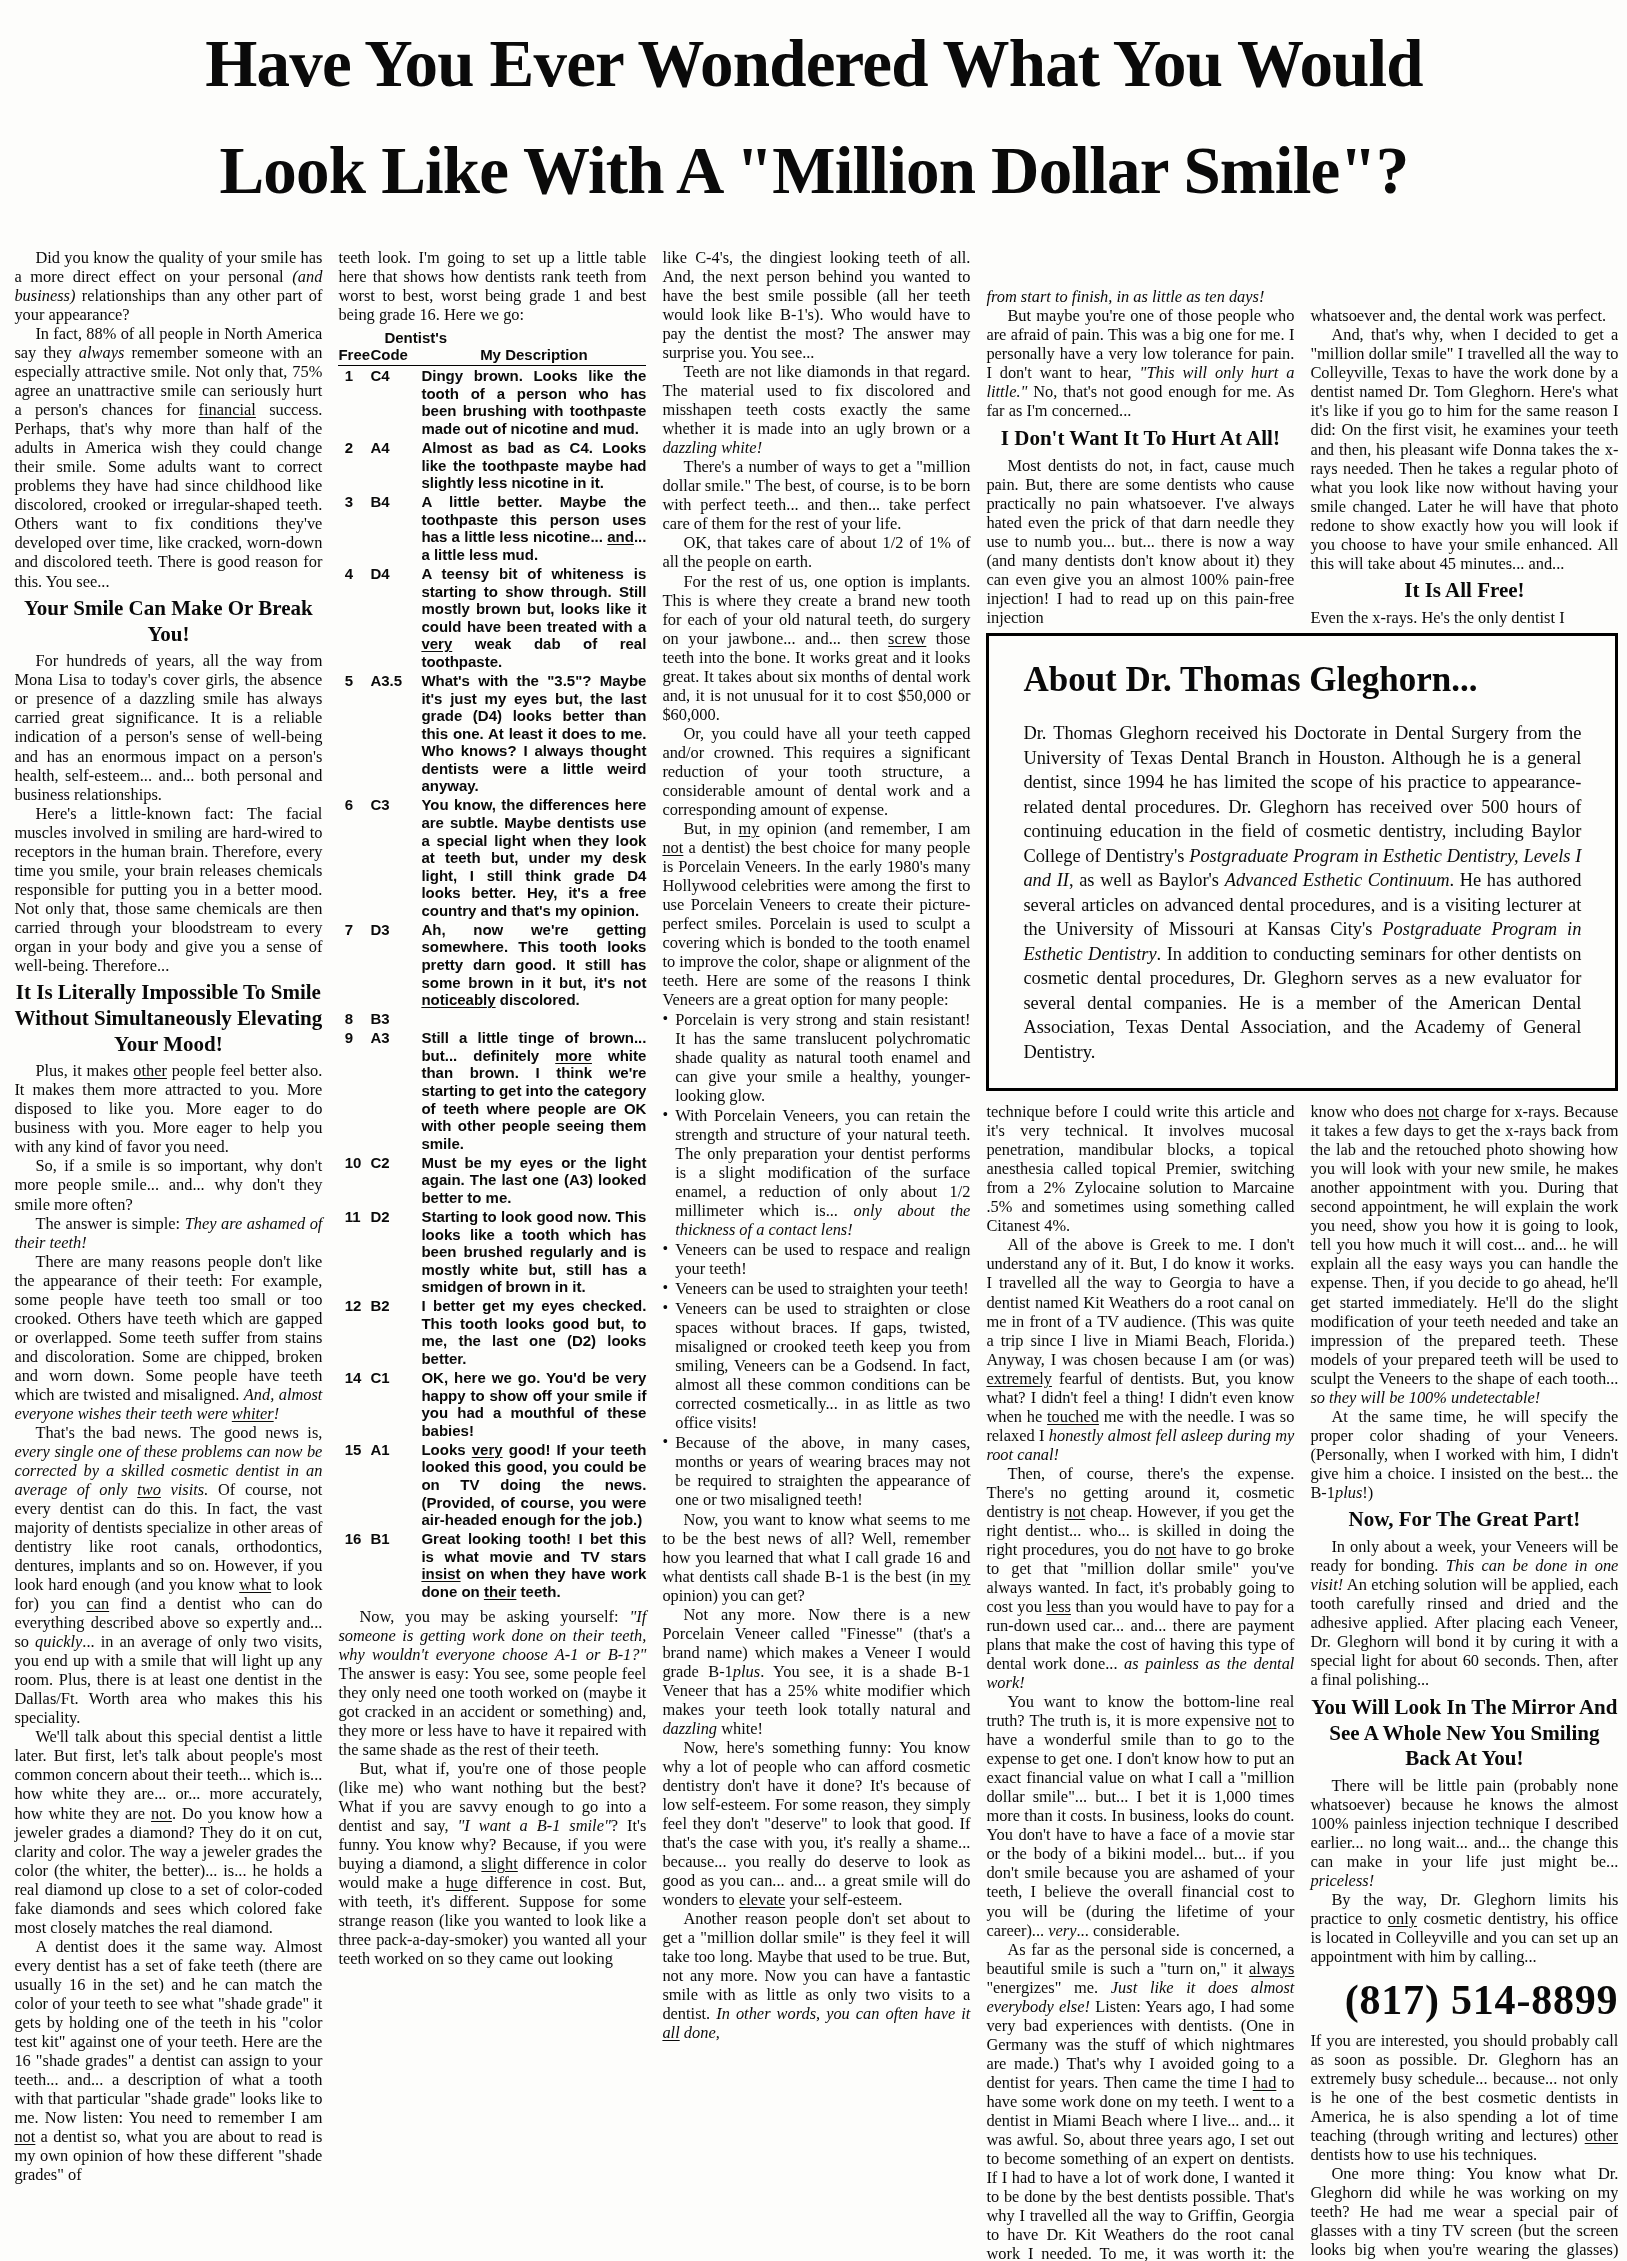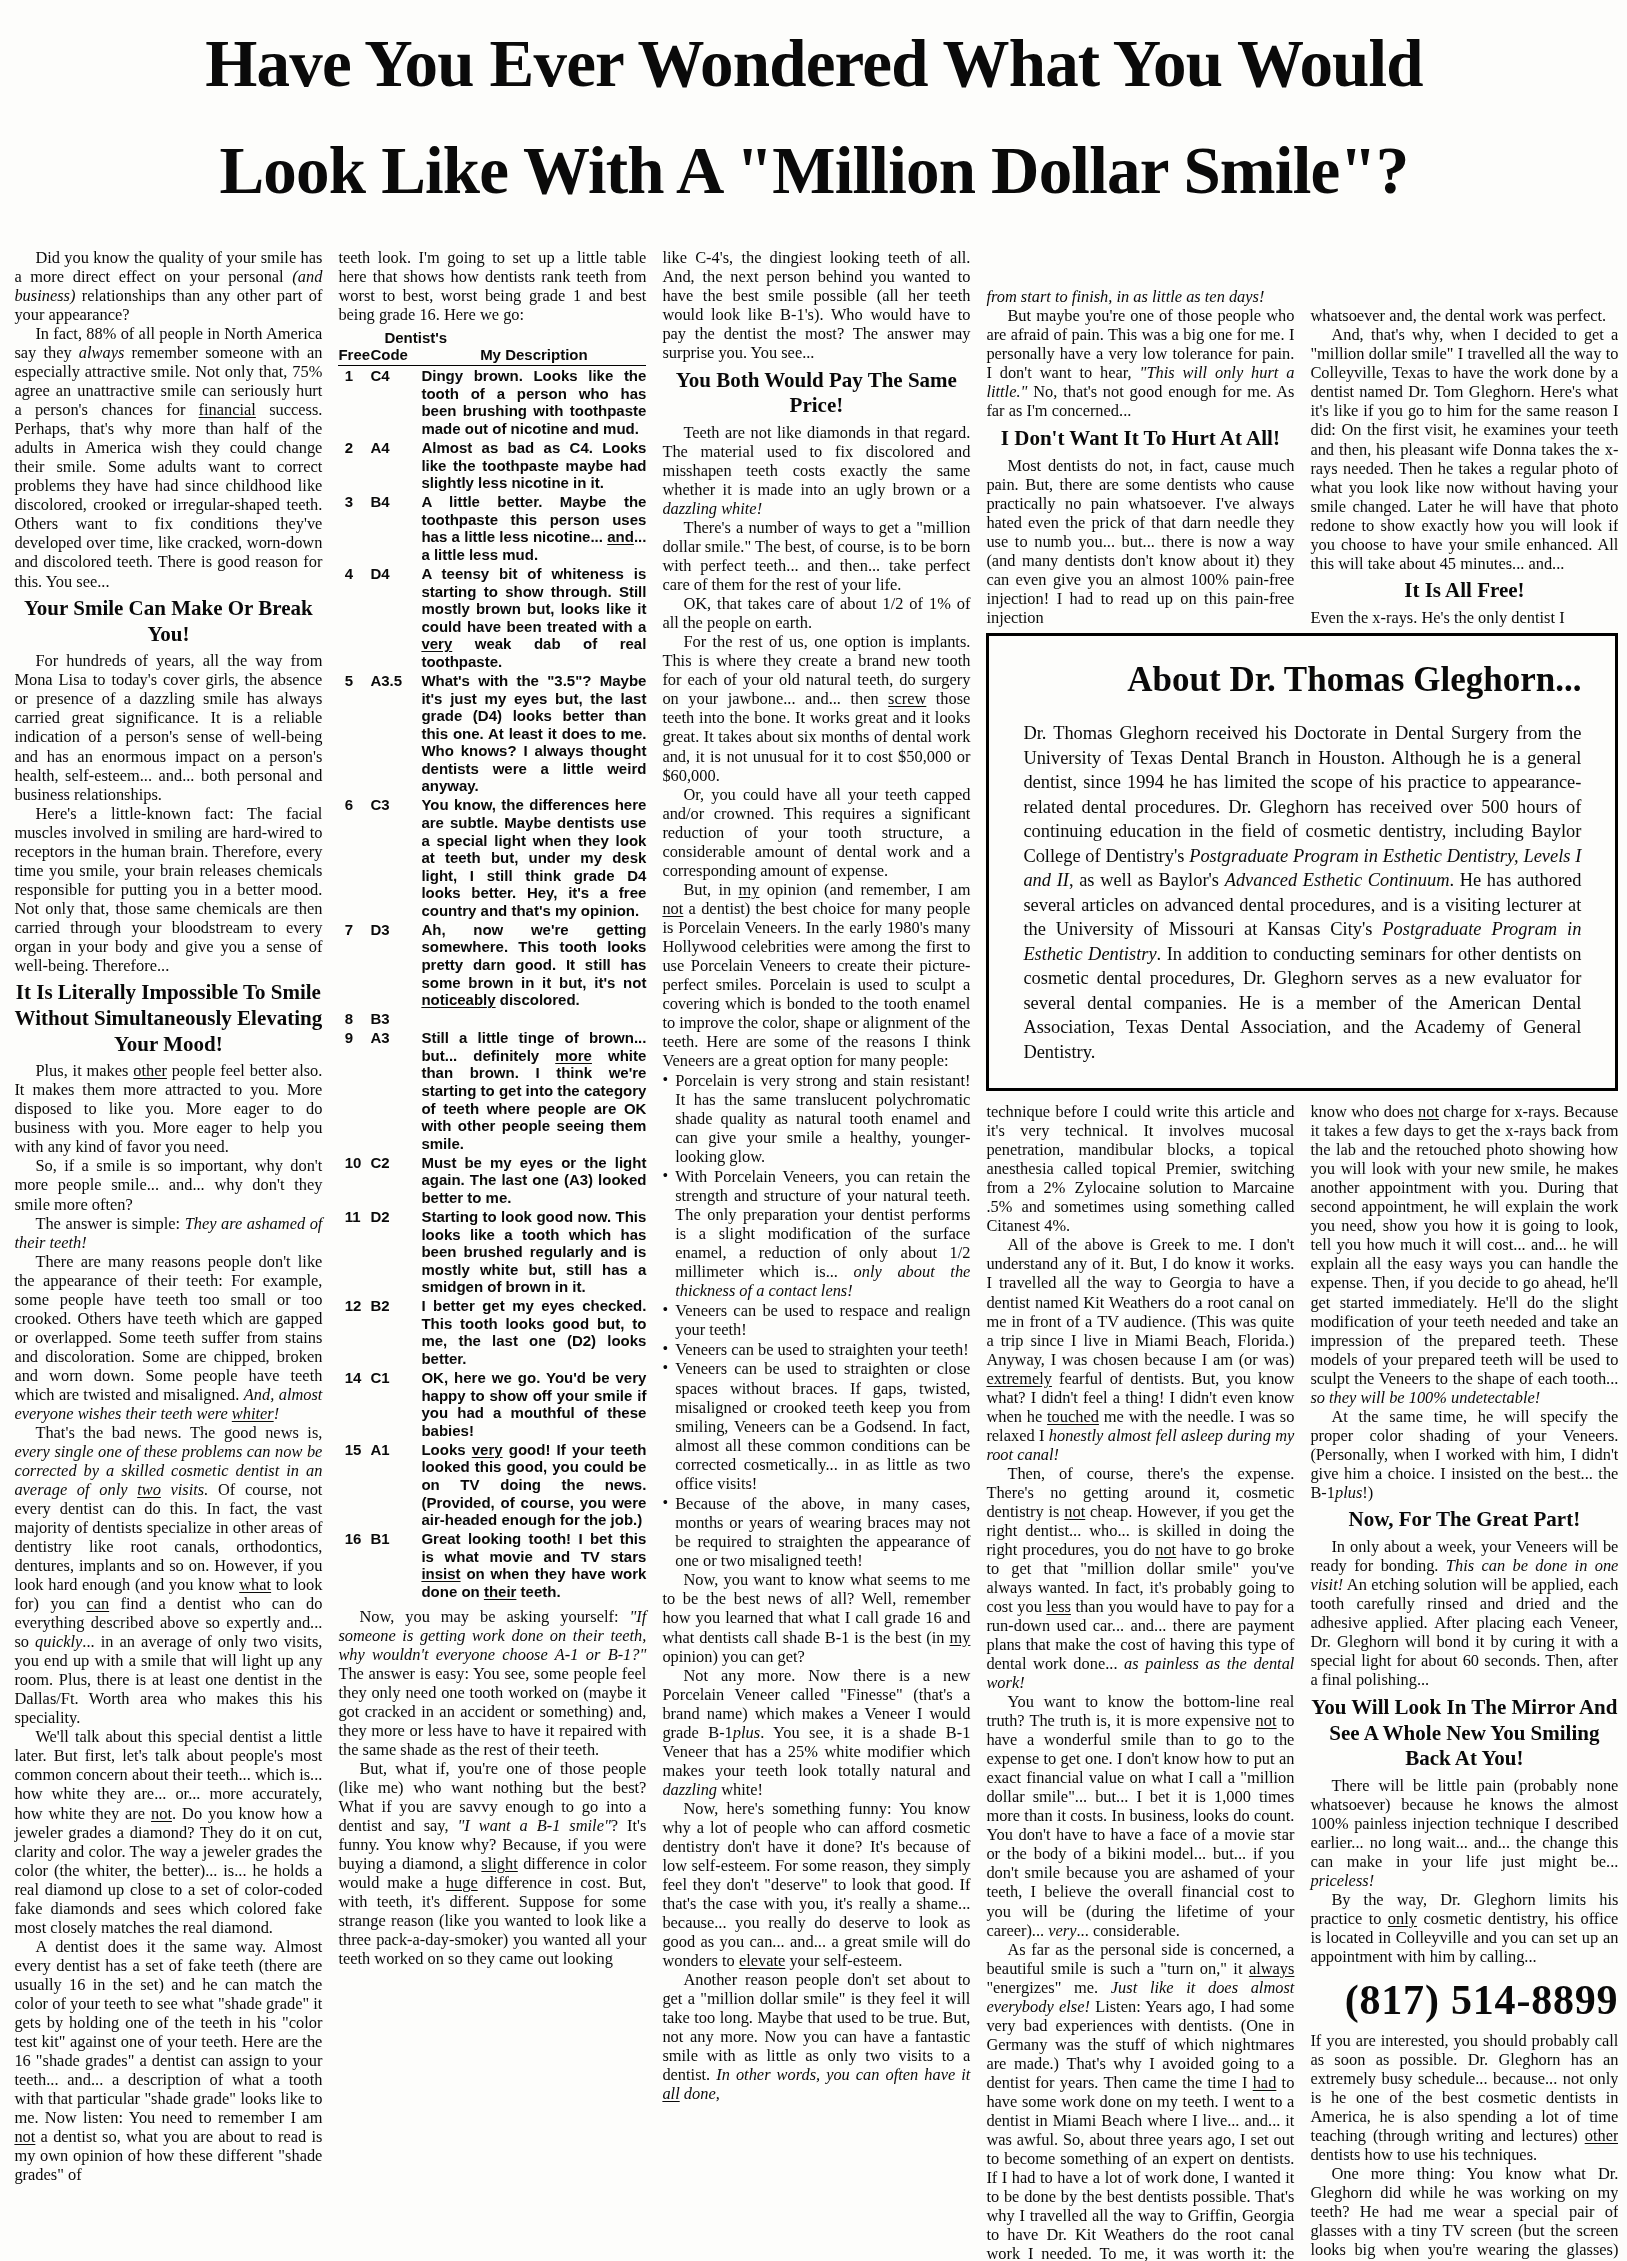--- a/index.html
+++ b/index.html
@@ -22,21 +22,21 @@
   .bt{flex:1;}
   .tableblock{font-family:"Liberation Sans",sans-serif;font-size:15px;line-height:1.17;margin:4.8px 0 6.4px;}
   .thead-top{font-weight:bold;padding-left:46px;}
   .thead-row{display:flex;font-weight:bold;border-bottom:1.6px solid #000;padding-bottom:0.8px;}
   .trow{display:flex;margin-top:1.6px;}
   .tg{flex:0 0 32px;font-weight:bold;padding-left:6.4px;box-sizing:border-box;}
   .tc{flex:0 0 51px;font-weight:bold;}
   .td{flex:1;font-weight:bold;text-align:justify;}
   .aboutbox{border:3.2px solid #000;margin:6.4px 0 11.2px;padding:21px 34px 24px;
             font-size:18.4px;line-height:1.33;text-align:justify;}
-  .aboutbox .title{text-align:right;font-weight:bold;font-size:35px;line-height:1.1;margin:3.2px 0 22.4px;}
+  .aboutbox .title{text-align:left;font-weight:bold;font-size:35px;line-height:1.1;margin:3.2px 0 22.4px;}
   .phone{text-align:right;font-weight:bold;font-size:42px;margin:9.6px 0 6.4px;letter-spacing:0.8px;}
   u{text-underline-offset:1.6px;}
 </style>
 </head>
 <body>
 
 <div class="page">
   <div class="headline">
     <div>Have You Ever Wondered What You Would</div>
     <div>Look Like With A "Million Dollar Smile"?</div>
@@ -149,21 +149,20 @@
           </div>
       </div>
       <div>
           <p class="para">Now, you may be asking yourself: <i>"If someone is getting work done on their teeth, why wouldn't everyone choose A-1 or B-1?"</i> The answer is easy: You see, some people feel they only need one tooth worked on (maybe it got cracked in an accident or something) and, they more or less have to have it repaired with the same shade as the rest of their teeth.</p>
           <p class="para">But, what if, you're one of those people (like me) who want nothing but the best? What if you are savvy enough to go into a dentist and say, <i>"I want a B-1 smile"</i>? It's funny. You know why? Because, if you were buying a diamond, a <u>slight</u> difference in color would make a <u>huge</u> difference in cost. But, with teeth, it's different. Suppose for some strange reason (like you wanted to look like a three pack-a-day-smoker) you wanted all your teeth worked on so they came out looking</p>
         </div>
     </div>
 
     <div class="col">
         <p class="para noind">like C-4's, the dingiest looking teeth of all. And, the next person behind you wanted to have the best smile possible (all her teeth would look like B-1's). Who would have to pay the dentist the most? The answer may surprise you. You see...</p>
-        <div class="xhead">You Both Would Pay The Same Price!</div>
         <p class="para">Teeth are not like diamonds in that regard. The material used to fix discolored and misshapen teeth costs exactly the same whether it is made into an ugly brown or a <i>dazzling white!</i></p>
         <p class="para">There's a number of ways to get a "million dollar smile." The best, of course, is to be born with perfect teeth... and then... take perfect care of them for the rest of your life.</p>
         <p class="para">OK, that takes care of about 1/2 of 1% of all the people on earth.</p>
         <p class="para">For the rest of us, one option is implants. This is where they create a brand new tooth for each of your old natural teeth, do surgery on your jawbone... and... then <u>screw</u> those teeth into the bone. It works great and it looks great. It takes about six months of dental work and, it is not unusual for it to cost $50,000 or $60,000.</p>
         <p class="para">Or, you could have all your teeth capped and/or crowned. This requires a significant reduction of your tooth structure, a considerable amount of dental work and a corresponding amount of expense.</p>
         <p class="para">But, in <u>my</u> opinion (and remember, I am <u>not</u> a dentist) the best choice for many people is Porcelain Veneers. In the early 1980's many Hollywood celebrities were among the first to use Porcelain Veneers to create their picture-perfect smiles. Porcelain is used to sculpt a covering which is bonded to the tooth enamel to improve the color, shape or alignment of the teeth. Here are some of the reasons I think Veneers are a great option for many people:</p>
         <div class="bullet">
           <span class="dot">•</span>
           <span class="bt">Porcelain is very strong and stain resistant! It has the same translucent polychromatic shade quality as natural tooth enamel and can give your smile a healthy, younger-looking glow.</span>
         </div>

